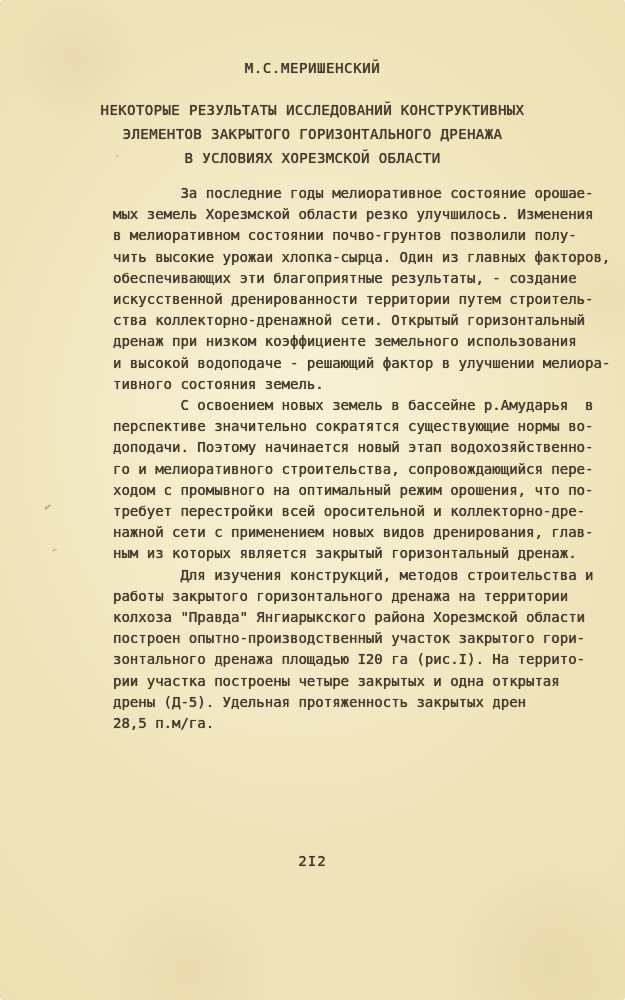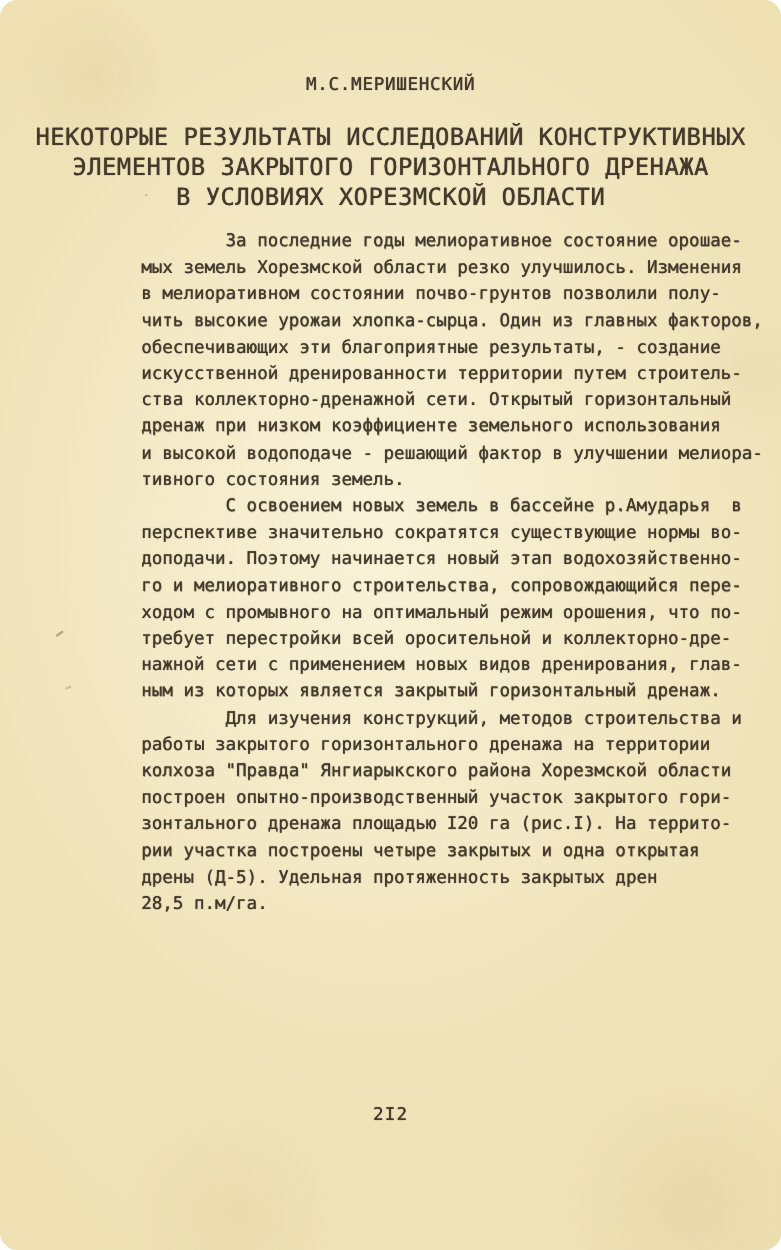--- a/index.html
+++ b/index.html
@@ -7,21 +7,21 @@
     padding: 0;
     background: #ffffff;
     width: 625px;
     height: 1000px;
     overflow: hidden;
   }
   .scan-page {
     position: relative;
     width: 625px;
     height: 1000px;
-    border-radius: 14px;
+    border-radius: 3px;
     box-sizing: border-box;
     background:
       radial-gradient(ellipse 90% 70% at 48% 42%,
         rgba(255,252,235,0.55) 0%, rgba(255,250,225,0.0) 60%),
       radial-gradient(ellipse 140% 120% at 50% 48%,
         #f2e6c0 0%, #efe2b6 45%, #eadbaa 75%, #e2d09c 95%, #dcc993 100%);
     font-family: "DejaVu Sans Mono", "Liberation Mono", monospace;
     color: #43392c;
   }
   
@@ -50,35 +50,35 @@
     text-align: center;
     font-size: 14px;
     letter-spacing: 0.6px;
   }
   .title-block {
     position: absolute;
     top: 98px;
     left: 0;
     width: 100%;
     text-align: center;
-    font-size: 19px;
+    font-size: 14px;
     line-height: 24px;
     letter-spacing: 0.4px;
   }
   .body-block {
     position: absolute;
     top: 183px;
     left: 88px;
     font-size: 14px;
     line-height: 21.2px;
     margin-left: 25px;
   }
   .page-number {
     position: absolute;
-    top: 884px;
+    top: 853px;
     left: 0;
     width: 100%;
     text-align: center;
     font-size: 14px;
     letter-spacing: 1px;
   }
   .speck {
     position: absolute;
     background: rgba(88,74,55,0.40);
     border-radius: 1px;

